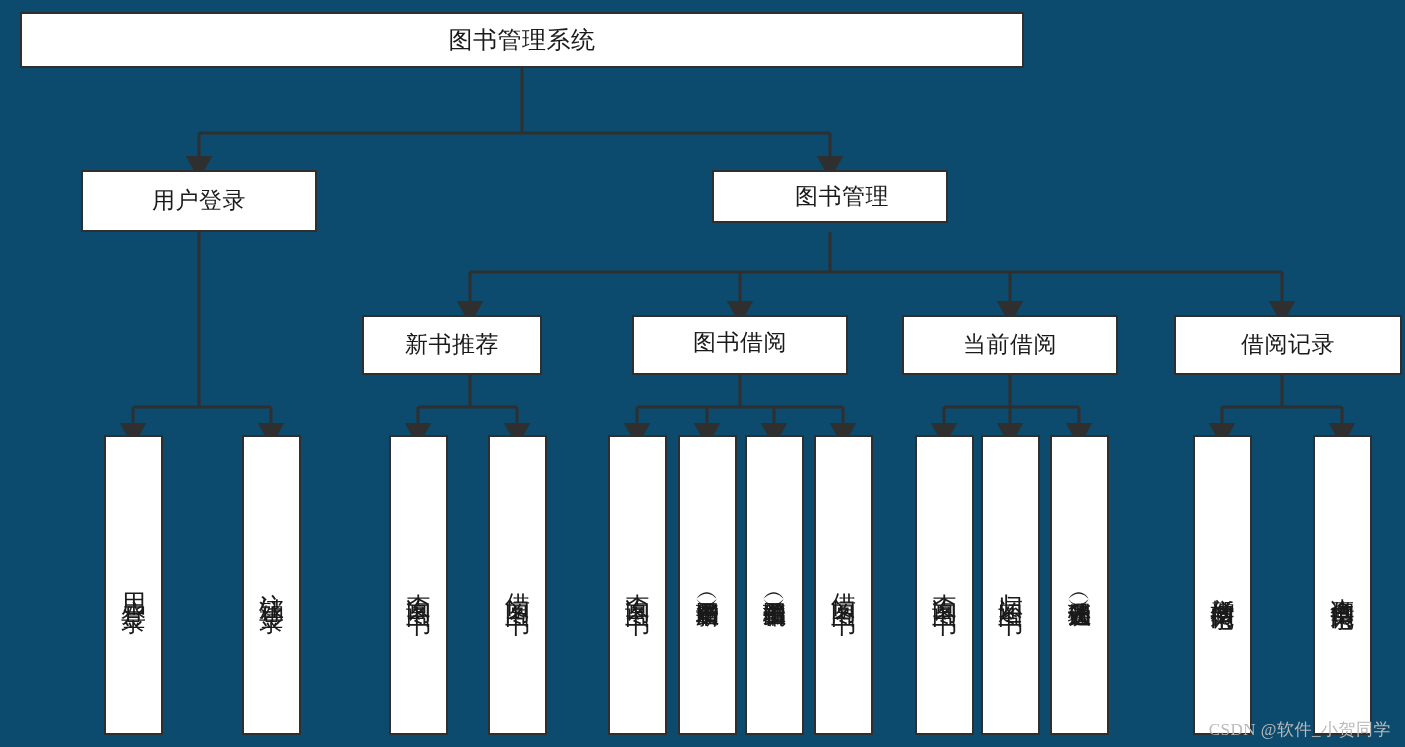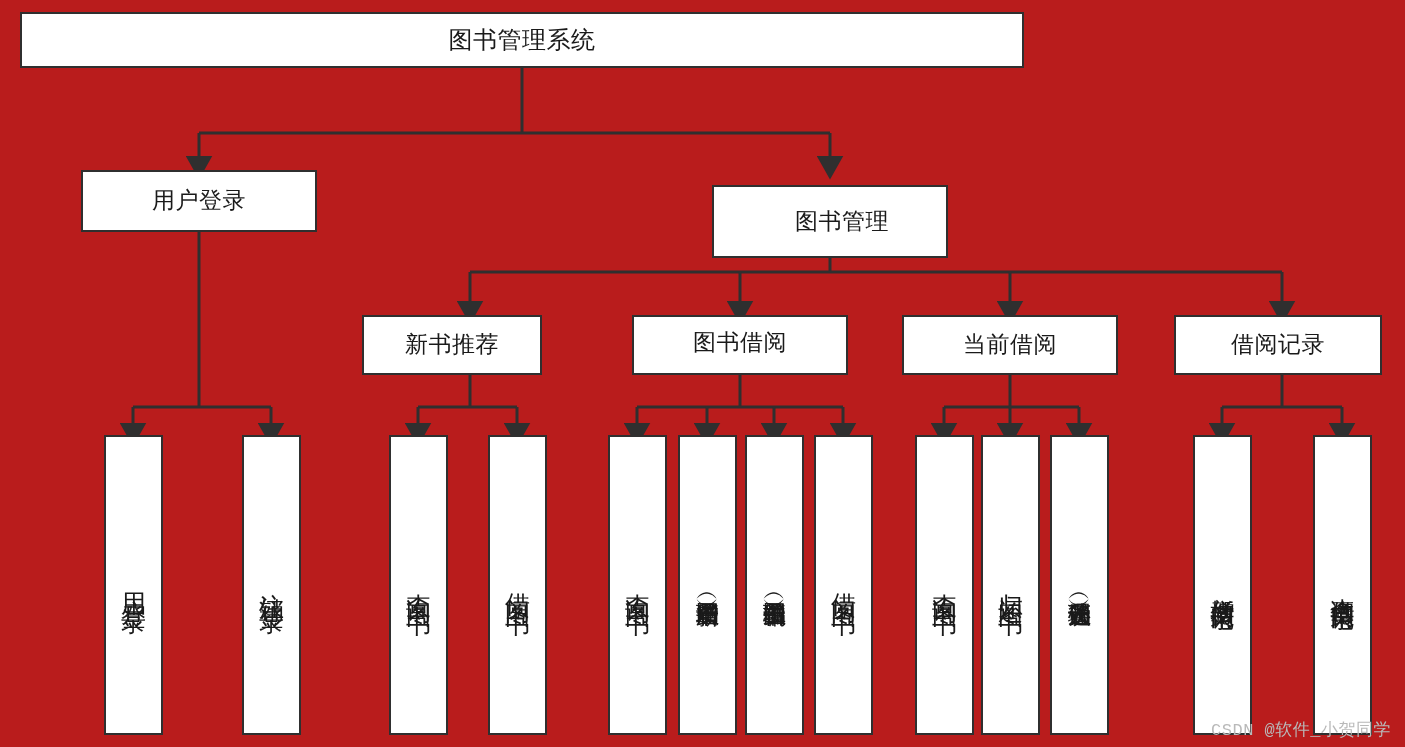--- a/index.html
+++ b/index.html
@@ -5,21 +5,21 @@
 <style>
   html, body {
     margin: 0;
     padding: 0;
     background: #ffffff;
   }
   #canvas {
     position: relative;
     width: 1405px;
     height: 747px;
-    background: #b91c1c;
+    background: #0c4a6e;
     font-family: "DejaVu Sans", "Liberation Sans", sans-serif;
     overflow: hidden;
   }
   #edges {
     position: absolute;
     left: 0;
     top: 0;
     width: 1405px;
     height: 747px;
     pointer-events: none;
@@ -73,21 +73,21 @@
   }
   .watermark {
     position: absolute;
     right: 14px;
     bottom: 6px;
     font-size: 17px;
     color: #b9b9b9;
     letter-spacing: 0.5px;
     z-index: 5;
     white-space: nowrap;
-    font-family: Liberation Mono, monospace;
+    font-family: Liberation Serif, serif;
   }
 </style>
 </head>
 <body>
 
 <div id="canvas">
 
   <svg id="edges" viewBox="0 0 1405 747" width="1405" height="747" xmlns="http://www.w3.org/2000/svg">
     <defs>
       <marker id="arrow" markerWidth="9" markerHeight="9" refX="1.5" refY="4.5" orient="auto" markerUnits="strokeWidth">
@@ -139,37 +139,37 @@
   </svg>
 
   <div class="node h-node root" style="left:20px; top:12px; width:1004px; height:56px;">
     <span class="node-label">图书管理系统</span>
   </div>
 
   <div class="node h-node" style="left:81px; top:170px; width:236px; height:62px;">
     <span class="node-label">用户登录</span>
   </div>
 
-  <div class="node h-node" style="left:712px; top:185px; width:236px; height:73px;padding-left:24px;">
+  <div class="node h-node" style="left:712px; top:170px; width:236px; height:53px;padding-left:24px;">
     <span class="node-label">图书管理</span>
   </div>
 
   <div class="node h-node" style="left:362px; top:315px; width:180px; height:60px;">
     <span class="node-label">新书推荐</span>
   </div>
 
   <div class="node h-node" style="left:632px; top:315px; width:216px; height:60px;font-family:Liberation Mono, monospace;">
     <span class="node-label">图书借阅</span>
   </div>
 
   <div class="node h-node" style="left:902px; top:315px; width:216px; height:60px;align-items:center;">
     <span class="node-label">当前借阅</span>
   </div>
 
-  <div class="node h-node" style="left:1174px; top:315px; width:208px; height:60px;">
+  <div class="node h-node" style="left:1174px; top:315px; width:228px; height:60px;">
     <span class="node-label">借阅记录</span>
   </div>
 
   <div class="node v-node" style="left:104px; top:435px; width:59px; height:300px;">
     <span class="node-label">用户登录</span>
   </div>
 
   <div class="node v-node" style="left:242px; top:435px; width:59px; height:300px;">
     <span class="node-label">注销登录</span>
   </div>

